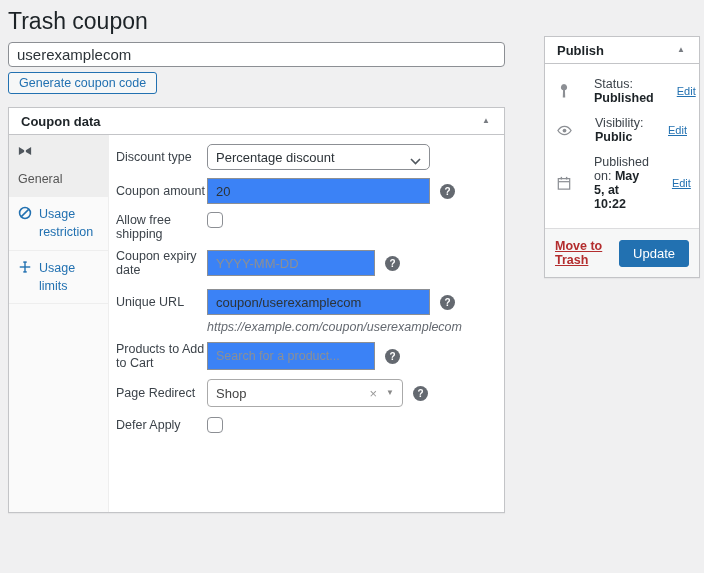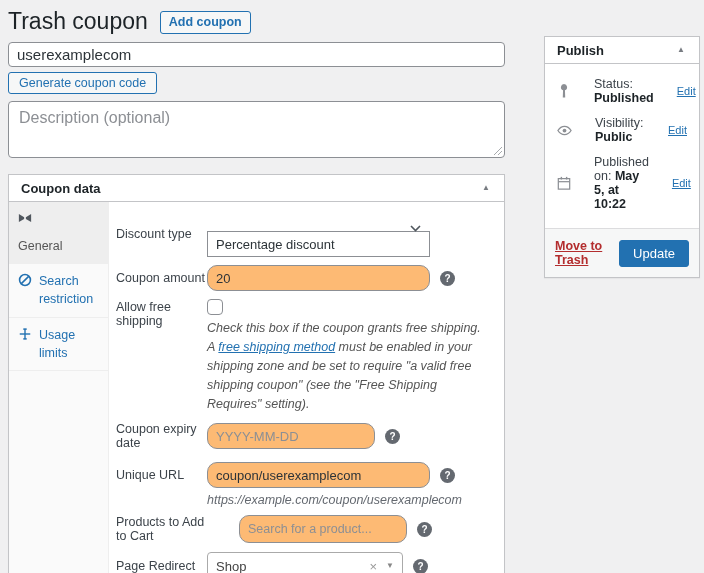--- a/index.html
+++ b/index.html
@@ -71,29 +71,28 @@
   .field-row { display:flex; margin-bottom:8px; }
   .field-row.center { align-items:center; }
   .f-label { width:98px; padding-left:7px; flex-shrink:0; font-size:12.5px; color:#3c434a; padding-top:1px; }
   .field-row.center .f-label { padding-top:0; }
   .f-control { display:flex; align-items:center; gap:10px; }
   .f-stack { display:flex; flex-direction:column; }
 
   .select-wrap { position:relative; width:223px; }
   .select-wrap select {
     appearance:none; -webkit-appearance:none; width:100%; height:26px;
-    border:1px solid #8c8f94; border-radius:0; background:#fff;
+    border:1px solid #8c8f94; border-radius:5px; background:#fff;
     font-size:13px; color:#2c3338; padding:0 26px 0 8px;
     font-family:"Liberation Sans", sans-serif;
-    margin-top:20px;
   }
   .select-chevron { position:absolute; right:9px; top:9px; pointer-events:none; }
 
   input.wc-input {
-    height:26px; border:1px solid #8c8f94; border-radius:10px; background:#fdba74;
+    height:26px; border:1px solid #8c8f94; border-radius:0; background:#3b82f6;
     font-size:13px; color:#2c3338; padding:0 8px;
     font-family:"Liberation Sans", sans-serif;
   }
   .w-lg { width:223px; }
   .w-sm { width:168px; }
 
   .help-tip {
     width:15px; height:15px; border-radius:50%; background:#646970; color:#fff;
     font-size:10px; font-weight:700; display:flex; align-items:center;
     justify-content:center; flex-shrink:0; cursor:default;
@@ -137,31 +136,26 @@
     font-family:"Liberation Sans", sans-serif;
   }
 </style>
 </head>
 <body>
 
 <div id="left-col">
 
   <div class="title-row">
     <h1 class="page-title">Trash coupon</h1>
-    <a class="page-title-action">Add coupon</a>
   </div>
 
   <input id="coupon-code-input" type="text" value="userexamplecom" style="">
 
   <button class="generate-btn">Generate coupon code</button>
 
-  <div class="textarea-wrap">
-    <textarea id="description-textarea" placeholder="Description (optional)" style=""></textarea>
-    <div class="resize-grip"></div>
-  </div>
 
   <div class="postbox" id="coupon-data-box">
     <div class="postbox-header">
       <span class="postbox-title">Coupon data</span>
       <span class="toggle-indicator">▲</span>
     </div>
 
     <div class="panel-body">
 
       <ul class="wc-tabs">
@@ -176,21 +170,21 @@
           </a>
         </li>
         <li>
           <a>
             <span class="tab-icon">
               <svg width="14" height="14" viewBox="0 0 16 16">
                   <circle cx="8" cy="8" r="6.2" fill="none" stroke="#2271b1" stroke-width="1.8"></circle>
                   <line x1="3.8" y1="12.2" x2="12.2" y2="3.8" stroke="#2271b1" stroke-width="1.8"></line>
                 </svg>
             </span>
-            <span>Search restriction</span>
+            <span>Usage restriction</span>
           </a>
         </li>
         <li>
           <a>
             <span class="tab-icon">
               <svg width="14" height="14" viewBox="0 0 16 16" stroke="#2271b1" stroke-width="1.6" fill="none">
                   <line x1="8" y1="2" x2="8" y2="14"></line>
                   <line x1="2" y1="8" x2="14" y2="8"></line>
                   <line x1="6" y1="2.4" x2="10" y2="2.4"></line>
                   <line x1="6" y1="13.6" x2="10" y2="13.6"></line>
@@ -224,21 +218,20 @@
           <div class="f-control">
             <input class="wc-input w-lg" type="text" value="20" style="">
             <span class="help-tip">?</span>
           </div>
         </div>
 
         <div class="field-row">
           <span class="f-label">Allow free shipping</span>
           <div class="f-stack">
             <input class="wc-checkbox" type="checkbox" style="">
-            <p class="desc" style="margin:4px 0 0;"><span>Check this box if the coupon grants free shipping. A </span><a>free shipping method</a><span> must be enabled in your shipping zone and be set to require "a valid free shipping coupon" (see the "Free Shipping Requires" setting).</span></p>
           </div>
         </div>
 
         <div class="field-row center" style="margin-bottom:12px;">
           <span class="f-label">Coupon expiry date</span>
           <div class="f-control">
             <input class="wc-input w-sm" type="text" placeholder="YYYY-MM-DD" style="">
             <span class="help-tip">?</span>
           </div>
         </div>
@@ -247,21 +240,21 @@
           <span class="f-label" style="padding-top:6px;">Unique URL</span>
           <div class="f-stack">
             <div class="f-control">
               <input class="wc-input w-lg" type="text" value="coupon/userexamplecom" style="">
               <span class="help-tip">?</span>
             </div>
             <span class="url-hint">https://example.com/coupon/userexamplecom</span>
           </div>
         </div>
 
-        <div class="field-row center" style="margin-bottom:9px;gap:32px;">
+        <div class="field-row center" style="margin-bottom:9px;">
           <span class="f-label">Products to Add to Cart</span>
           <div class="f-control">
             <input id="products-search-input" class="wc-input w-sm" type="text" placeholder="Search for a product..." style="">
             <span class="help-tip">?</span>
           </div>
         </div>
 
         <div class="field-row center" style="margin-bottom:10px;">
           <span class="f-label">Page Redirect</span>
           <div class="f-control">

